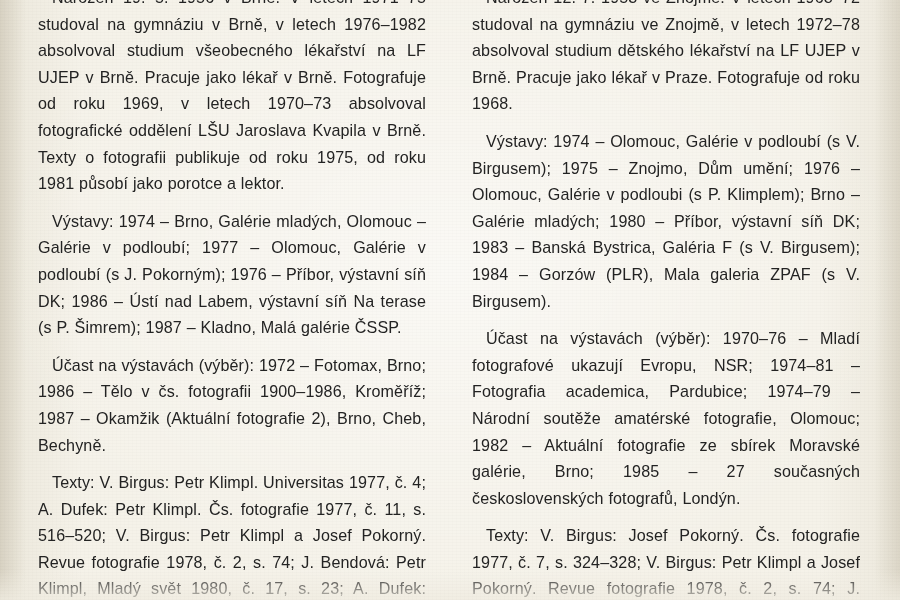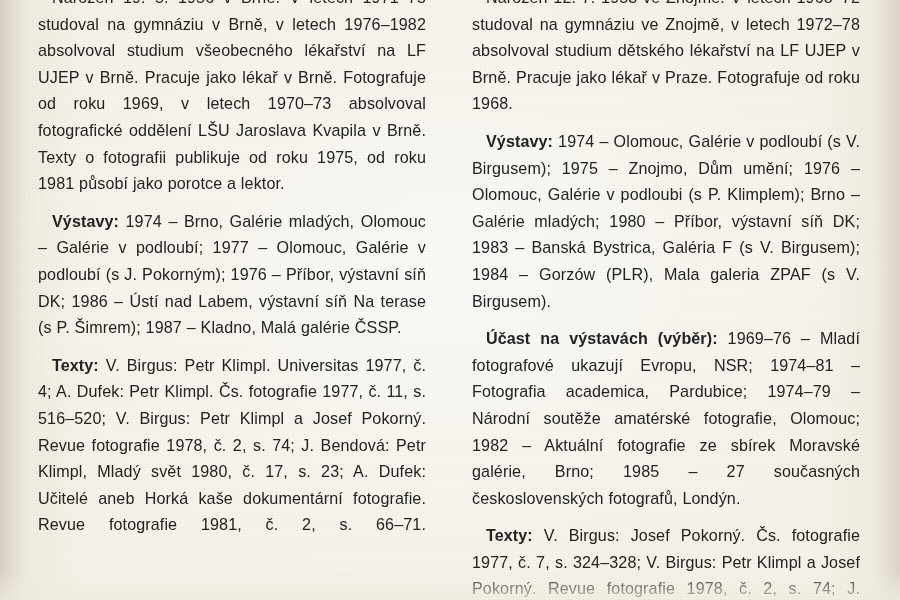--- a/index.html
+++ b/index.html
@@ -53,21 +53,21 @@
     color: #232323;
   }
   .para + .para { margin-top: 11px; }
   .para.indent { text-indent: 14px; }
   .para:last-child::after {
     content: "";
     display: inline-block;
     width: 100%;
   }
   .lead {
-    font-weight: bold;
+    font-weight: normal;
     letter-spacing: 0.1px;
   }
   
   .grain {
     position: absolute;
     inset: 0;
     opacity: 0.055;
     pointer-events: none;
     background-image:
       repeating-linear-gradient(0deg, rgba(0,0,0,0.5) 0px, rgba(0,0,0,0) 1px, rgba(0,0,0,0) 3px),
@@ -99,32 +99,33 @@
   <div class="paper-tone"></div>
 
   <div class="columns">
 
     <div class="col col-left">
 
       <p class="para indent"><span>Narozen 19. 5. 1956 v Brně. V letech 1971–75 studoval na gymnáziu v Brně, v letech 1976–1982 absolvoval studium všeobecného lékařství na LF UJEP v Brně. Pracuje jako lékař v Brně. Fotografuje od roku 1969, v letech 1970–73 absolvoval fotografické oddělení LŠU Jaroslava Kvapila v Brně. Texty o fotografii publikuje od roku 1975, od roku 1981 působí jako porotce a lektor.</span></p>
 
       <p class="para indent"><span class="lead">Výstavy:</span><span> 1974 – Brno, Galérie mladých, Olomouc – Galérie v podloubí; 1977 – Olomouc, Galérie v podloubí (s J. Pokorným); 1976 – Příbor, výstavní síň DK; 1986 – Ústí nad Labem, výstavní síň Na terase (s P. Šimrem); 1987 – Kladno, Malá galérie ČSSP.</span></p>
 
+      <p class="para indent"><span class="lead">Účast na výstavách (výběr):</span><span> 1972 – Fotomax, Brno; 1986 – Tělo v čs. fotografii 1900–1986, Kroměříž; 1987 – Okamžik (Aktuální fotografie 2), Brno, Cheb, Bechyně.</span></p>
 
       <p class="para indent"><span class="lead">Texty:</span><span> V. Birgus: Petr Klimpl. Universitas 1977, č. 4; A. Dufek: Petr Klimpl. Čs. fotografie 1977, č. 11, s. 516–520; V. Birgus: Petr Klimpl a Josef Pokorný. Revue fotografie 1978, č. 2, s. 74; J. Bendová: Petr Klimpl, Mladý svět 1980, č. 17, s. 23; A. Dufek: Učitelé aneb Horká kaše dokumentární fotografie. Revue fotografie 1981, č. 2, s. 66–71.</span></p>
 
     </div>
 
     <div class="col col-right">
 
       <p class="para indent"><span>Narozen 12. 7. 1953 ve Znojmě. V letech 1968–72 studoval na gymnáziu ve Znojmě, v letech 1972–78 absolvoval studium dětského lékařství na LF UJEP v Brně. Pracuje jako lékař v Praze. Fotografuje od roku 1968.</span></p>
 
       <p class="para indent"><span class="lead">Výstavy:</span><span> 1974 – Olomouc, Galérie v podloubí (s V. Birgusem); 1975 – Znojmo, Dům umění; 1976 – Olomouc, Galérie v podloubi (s P. Klimplem); Brno – Galérie mladých; 1980 – Příbor, výstavní síň DK; 1983 – Banská Bystrica, Galéria F (s V. Birgusem); 1984 – Gorzów (PLR), Mala galeria ZPAF (s V. Birgusem).</span></p>
 
-      <p class="para indent"><span class="lead">Účast na výstavách (výběr):</span><span> 1969–76 – Mladí fotografové ukazují Evropu, NSR; 1974–81 – Fotografia academica, Pardubice; 1974–79 – Národní soutěže amatérské fotografie, Olomouc; 1982 – Aktuální fotografie ze sbírek Moravské galérie, Brno; 1985 – 27 současných československých fotografů, Londýn.</span></p>
+      <p class="para indent"><span class="lead">Účast na výstavách (výběr):</span><span> 1970–76 – Mladí fotografové ukazují Evropu, NSR; 1974–81 – Fotografia academica, Pardubice; 1974–79 – Národní soutěže amatérské fotografie, Olomouc; 1982 – Aktuální fotografie ze sbírek Moravské galérie, Brno; 1985 – 27 současných československých fotografů, Londýn.</span></p>
 
       <p class="para indent"><span class="lead">Texty:</span><span> V. Birgus: Josef Pokorný. Čs. fotografie 1977, č. 7, s. 324–328; V. Birgus: Petr Klimpl a Josef Pokorný. Revue fotografie 1978, č. 2, s. 74; J. Moucha: Nemocnice ve fotografiích Josefa Pokorného. Revue fotografie 1981, č. 1, s. 70–73; B. Gabrielová: Fotografické vizity doktora Pokorného. Čs. fotografie 1983, č. 6, s. 260–268; J. Tesáková: Fotografie Vladimíra Birgusa a Josefa Pokorného. Výtvarnictvo–fotografia–film 1984, č. 6, str. 13.</span></p>
     </div>
   </div>
 
   <div class="edge-shade"></div>
   <div class="edge-shade edge-shade-right"></div>
   <div class="bottom-fade"></div>
   <div class="grain"></div>
 </div>

